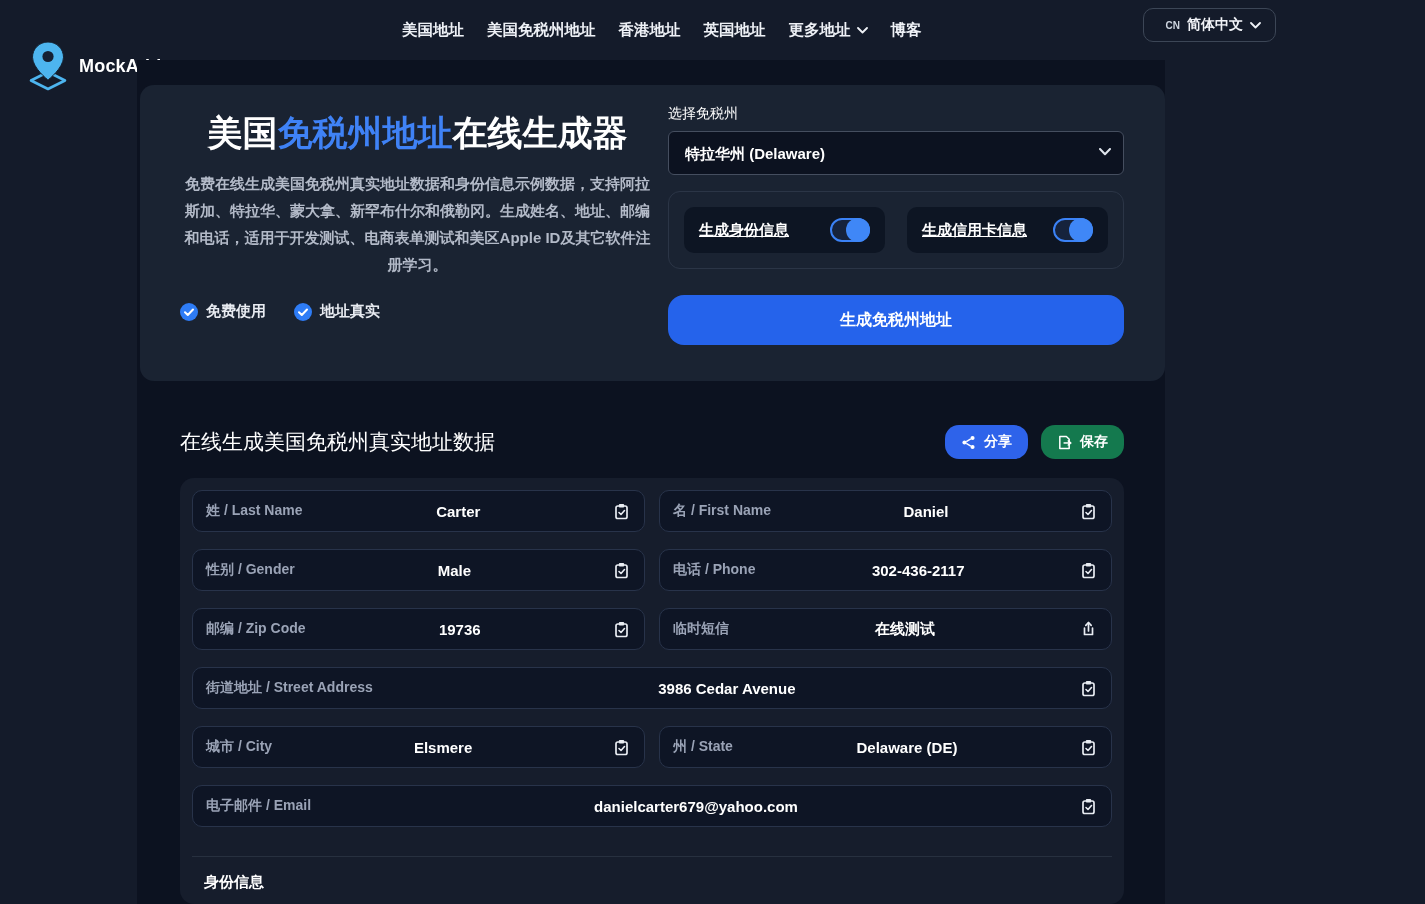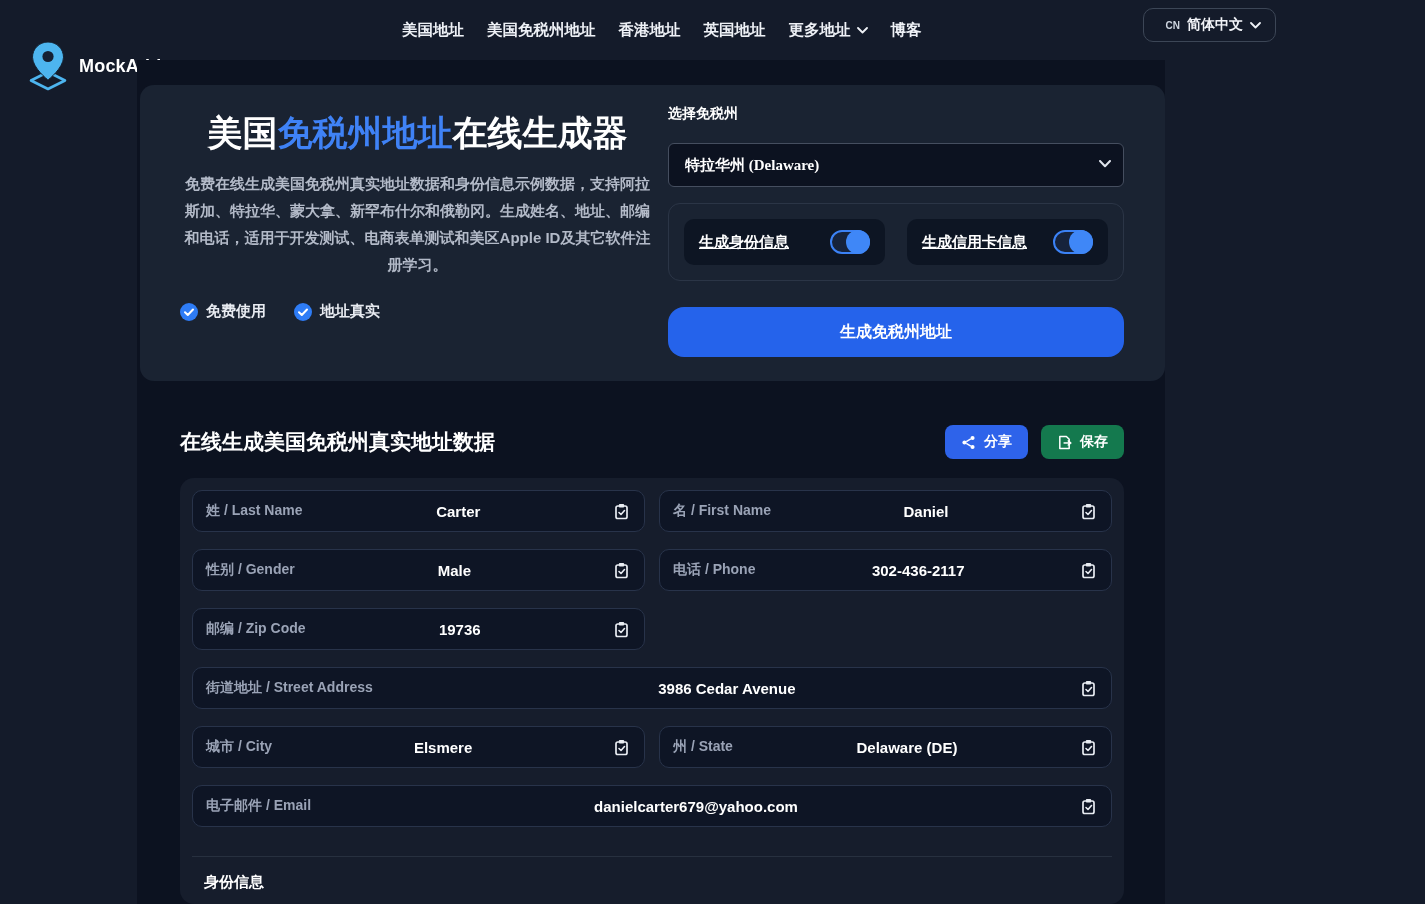--- a/index.html
+++ b/index.html
@@ -26,45 +26,45 @@
                border-radius:14px; padding:20px 41px 0 40px; display:flex; gap:13px; }
   .hero-left { width:475px; }
   .hero-title { width:430px; margin:4px auto 0; font-size:35px; line-height:48px; font-weight:800;
                 text-align:center; color:#ffffff; }
   .hero-title .hl { color:#3f82f6; }
   .hero-desc { margin-top:13px; font-size:15px; line-height:1.8; color:#b3bac8; text-align:center; font-weight:600; }
   .hero-feats { margin-top:24px; display:flex; align-items:center; gap:28px; }
   .feat { display:flex; align-items:center; gap:8px; font-size:15px; font-weight:bold; color:#e8ebf1; }
 
   .hero-right { width:456px; }
-  .select-label { font-size:14px; font-weight:bold; color:#ffffff; }
-  .select-wrap { position:relative; margin-top:20px;font-family:Liberation Serif, serif; }
+  .select-label { font-size:14px; font-weight:normal; color:#ffffff; }
+  .select-wrap { position:relative; margin-top:8px; }
   .state-select { width:100%; height:44px; background:#0c1220; color:#ffffff; font-size:15px; font-weight:600;
                   border:1px solid #454e5f; border-radius:6px; padding:0 34px 0 16px; appearance:none;
                   -webkit-appearance:none; font-family:inherit; cursor:pointer; }
   .select-chev { position:absolute; right:13px; top:17px; pointer-events:none; }
 
   .toggles-box { margin-top:16px; border:1px solid #2b3546; border-radius:12px; padding:15px;
                  display:grid; grid-template-columns:1fr 1fr; gap:22px; }
   .toggle-card { height:46px; background:#0d1523; border-radius:10px; display:flex; align-items:center;
                  justify-content:space-between; padding:0 15px; }
   .toggle-label { font-size:15px; font-weight:bold; color:#ffffff;text-decoration:underline; }
   .switch { position:relative; width:40px; height:24px; border:2px solid #3b82f6; border-radius:13px;
             background:#16233c; cursor:pointer; flex-shrink:0; }
   .switch .knob { position:absolute; right:-2px; top:-2px; width:24px; height:24px; border-radius:50%; background:#3f87f7; }
 
   .generate-btn { margin-top:26px; width:456px; height:50px; background:#2563eb; border:none; border-radius:16px;
                   color:#fff; font-size:16px; font-weight:bold; font-family:inherit; cursor:pointer; }
 
   
   .results-header { position:absolute; left:43px; top:365px; width:944px; height:34px;
                     display:flex; align-items:center; justify-content:space-between; }
-  .results-title { font-size:21px; font-weight:bold; color:#ffffff; }
+  .results-title { font-size:21px; font-weight:normal; color:#ffffff; }
   .hdr-btns { display:flex; gap:13px; }
-  .hdr-btn { height:34px; display:flex; align-items:center; gap:8px; padding:4px 16px; border:none; border-radius:8px;
+  .hdr-btn { height:34px; display:flex; align-items:center; gap:8px; padding:4px 16px; border:none; border-radius:14px;
              color:#fff; font-size:14px; font-weight:bold; font-family:inherit; cursor:pointer; }
   .share-btn { background:#2e63ea; }
   .save-btn { background:#14794e; }
 
   .fields-panel { position:absolute; left:43px; top:418px; width:944px; height:426px; background:#161d2c;
                   border-radius:14px; padding:12px; }
   .fields-grid { display:grid; grid-template-columns:1fr 1fr; column-gap:14px; row-gap:17px; }
   .field-card { height:42px; background:#0e1525; border:1px solid #28334a; border-radius:10px;
                 display:flex; align-items:center; padding:0 15px 0 13px; }
   .field-card.span2 { grid-column:span 2; }
@@ -272,20 +272,34 @@
       <span class="icon-copy">
         <svg width="15" height="17" viewBox="0 0 15 17">
                 <rect x="2" y="3" width="11" height="12.5" rx="1.8" fill="none" stroke="currentColor" stroke-width="1.7"></rect>
                 <rect x="4.8" y="1" width="5.4" height="3.6" rx="1.1" fill="currentColor"></rect>
                 <polyline points="5,9.5 7,11.5 10.5,7.5" fill="none" stroke="currentColor" stroke-width="1.6" stroke-linecap="round" stroke-linejoin="round"></polyline>
               </svg>
       </span>
 
     </button>
   </div>
+        <div class="field-card">
+    <span class="field-label">临时短信</span>
+    <span class="field-value">在线测试</span>
+    <button class="copy-btn">
+
+      <span class="icon-external">
+        <svg width="15" height="16" viewBox="0 0 15 16">
+                <path d="M3.5 7 v6.5 h8 V7" fill="none" stroke="currentColor" stroke-width="1.7" stroke-linecap="round" stroke-linejoin="round"></path>
+                <line x1="7.5" y1="10" x2="7.5" y2="1.8" stroke="currentColor" stroke-width="1.7" stroke-linecap="round"></line>
+                <polyline points="4.8,4.3 7.5,1.5 10.2,4.3" fill="none" stroke="currentColor" stroke-width="1.7" stroke-linecap="round" stroke-linejoin="round"></polyline>
+              </svg>
+      </span>
+    </button>
+  </div>
         <div class="field-card span2">
     <span class="field-label">街道地址 / Street Address</span>
     <span class="field-value">3986 Cedar Avenue</span>
     <button class="copy-btn">
       <span class="icon-copy">
         <svg width="15" height="17" viewBox="0 0 15 17">
                 <rect x="2" y="3" width="11" height="12.5" rx="1.8" fill="none" stroke="currentColor" stroke-width="1.7"></rect>
                 <rect x="4.8" y="1" width="5.4" height="3.6" rx="1.1" fill="currentColor"></rect>
                 <polyline points="5,9.5 7,11.5 10.5,7.5" fill="none" stroke="currentColor" stroke-width="1.6" stroke-linecap="round" stroke-linejoin="round"></polyline>
               </svg>

